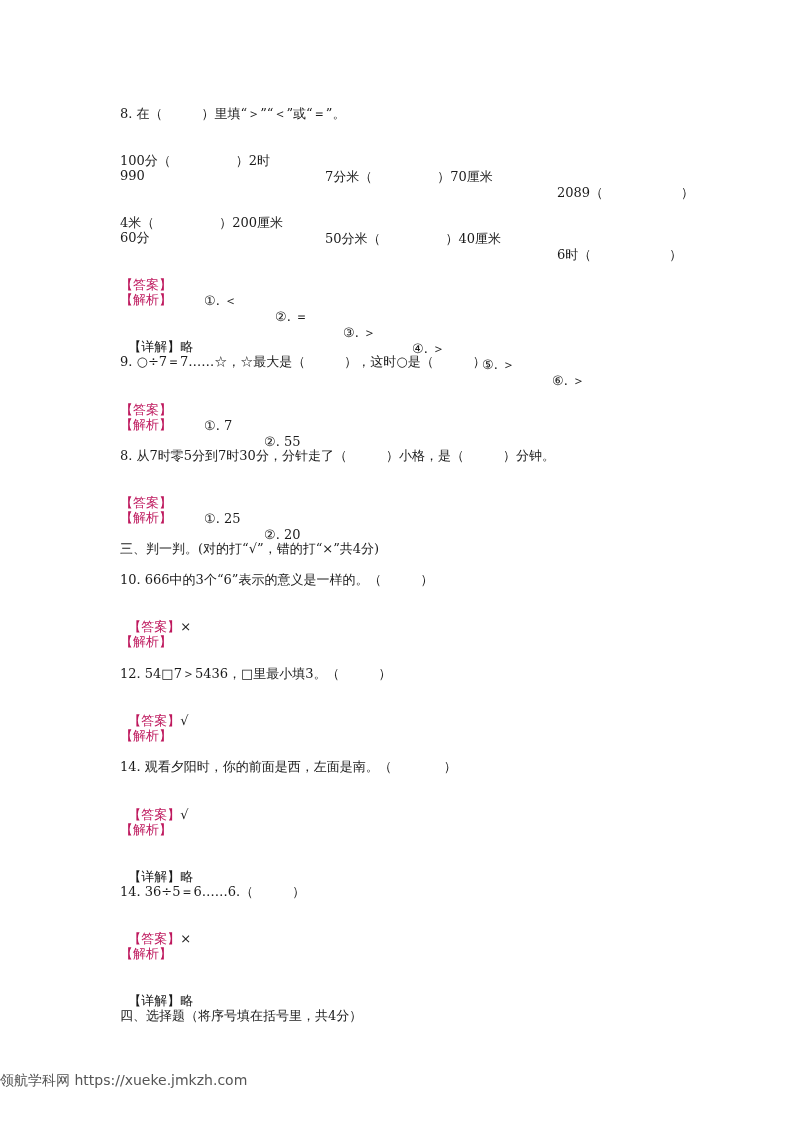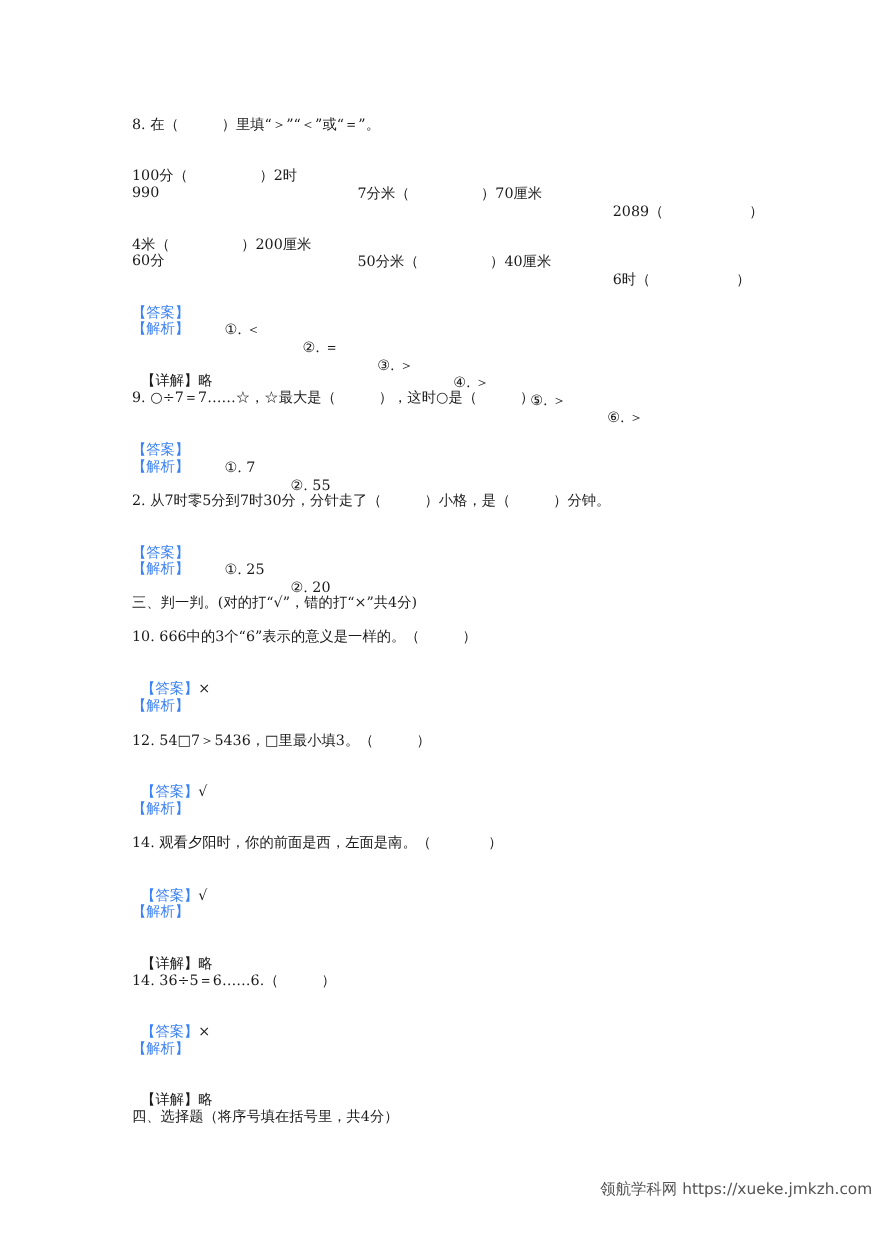--- a/index.html
+++ b/index.html
@@ -1,23 +1,23 @@
 <!DOCTYPE html>
 <html><head>
 <meta charset="utf-8">
 <style>
   html, body { margin: 0; padding: 0; background: #ffffff; }
   body { width: 793px; height: 1122px; position: relative; overflow: hidden;
          font-family: "DejaVu Serif", "Liberation Serif", serif; color: #1a1a1a; font-size: 13px; }
   .line { position: absolute; left: 120px; white-space: pre; line-height: 16px; height: 16px; }
-  .tag-blue { color: #3b82f6; }
+  .tag-blue { color: #be185d; }
   .tag-black { color: #1a1a1a; }
   .seg { position: absolute; white-space: pre; }
   .ans-item { position: absolute; white-space: pre; }
-  .footer { position: absolute; left: 0; width: 793px; top: 1072px; text-align: right;
+  .footer { position: absolute; left: 0; width: 793px; top: 1072px; text-align: left;
             font-family: "DejaVu Sans", "Liberation Sans", sans-serif; font-size: 14px; color: #555555; }
 </style>
 </head>
 <body>
 
 <div class="line" style="top:106px">8. 在（　　　）里填“＞”“＜”或“＝”。</div>
 <div class="line" style="top:137px; width:560px">
   <span class="seg" style="left:0">100分（　　　　　）2时</span>
   <span class="seg" style="left:205px">7分米（　　　　　）70厘米</span>
   <span class="seg" style="left:437px">2089（　　　　　　）</span>
@@ -44,21 +44,21 @@
 </div>
 
 <div class="line" style="top:354px">9. ○÷7＝7……☆，☆最大是（　　　），这时○是（　　　）。</div>
 <div class="line" style="top:386px; width:400px">
   <span class="seg tag-blue" style="left:0">【答案】</span>
   <span class="ans-item" style="left:84px">①. 7</span>
   <span class="ans-item" style="left:144px">②. 55</span>
 </div>
 <div class="line tag-blue" style="top:417px">【解析】</div>
 
-<div class="line" style="top:448px">2. 从7时零5分到7时30分，分针走了（　　　）小格，是（　　　）分钟。</div>
+<div class="line" style="top:448px">8. 从7时零5分到7时30分，分针走了（　　　）小格，是（　　　）分钟。</div>
 <div class="line" style="top:479px; width:400px">
   <span class="seg tag-blue" style="left:0">【答案】</span>
   <span class="ans-item" style="left:84px">①. 25</span>
   <span class="ans-item" style="left:144px">②. 20</span>
 </div>
 <div class="line tag-blue" style="top:510px">【解析】</div>
 
 <div class="line" style="top:541px">三、判一判。(对的打“√”，错的打“×”共4分)</div>
 
 <div class="line" style="top:572px">10. 666中的3个“6”表示的意义是一样的。（　　　）</div>

